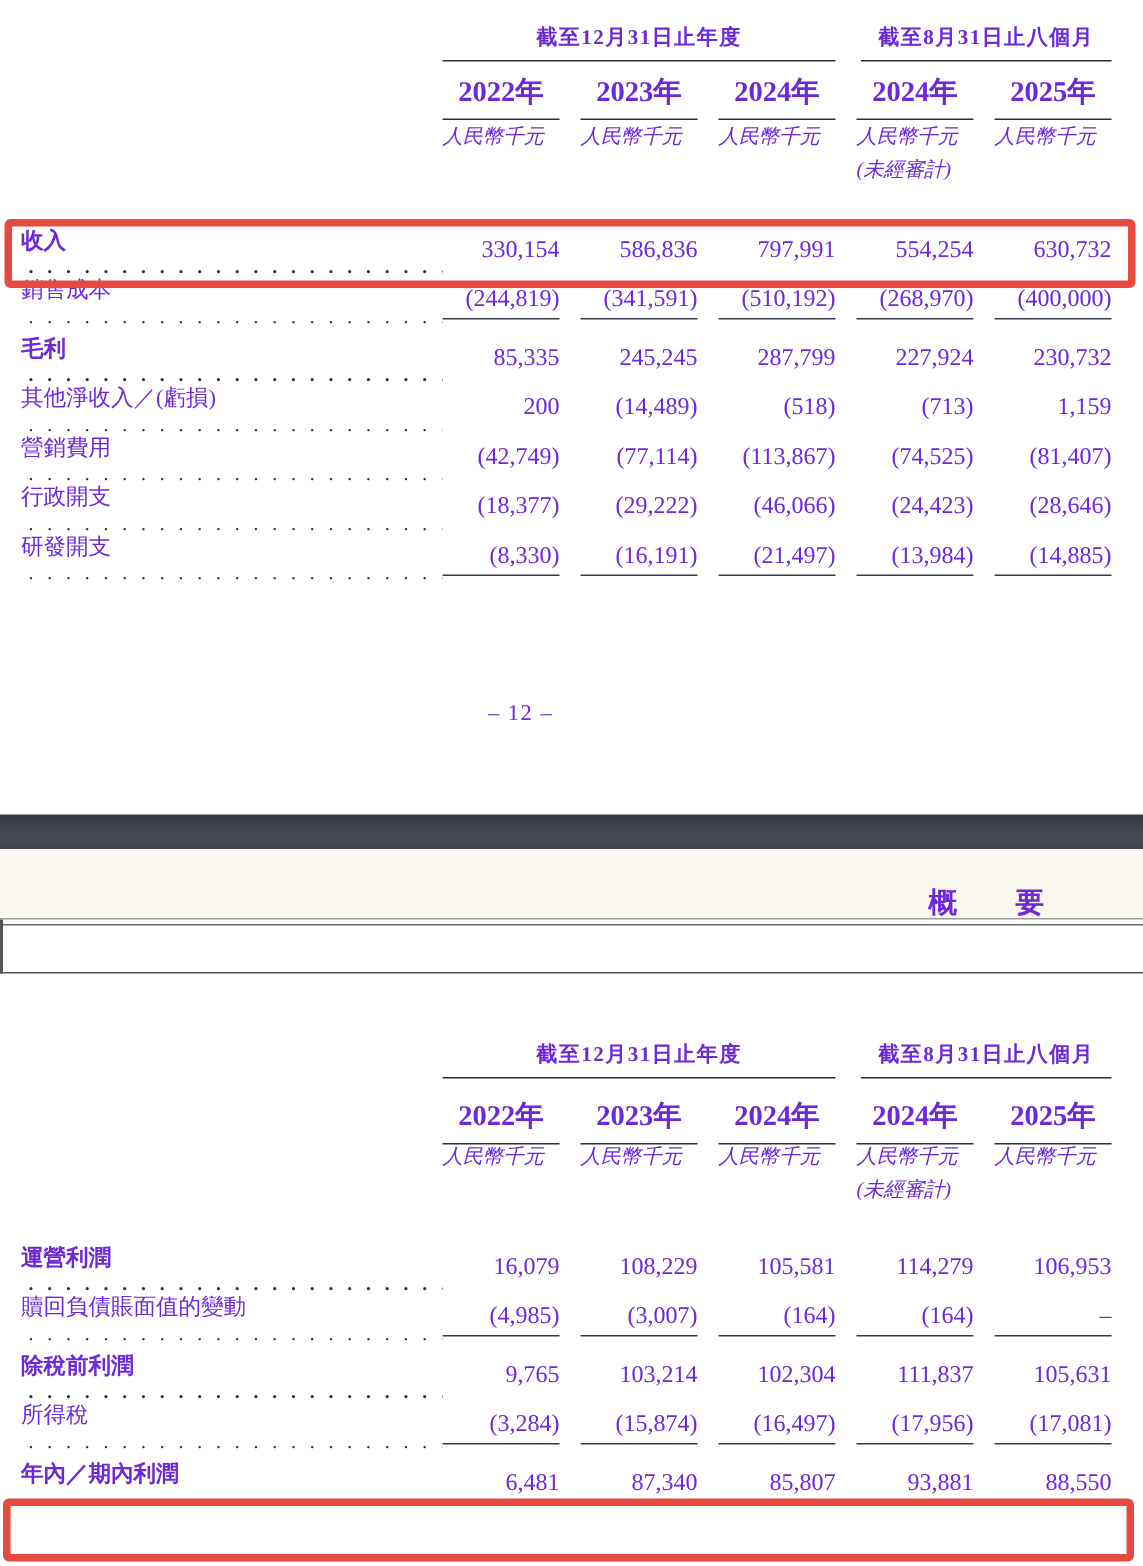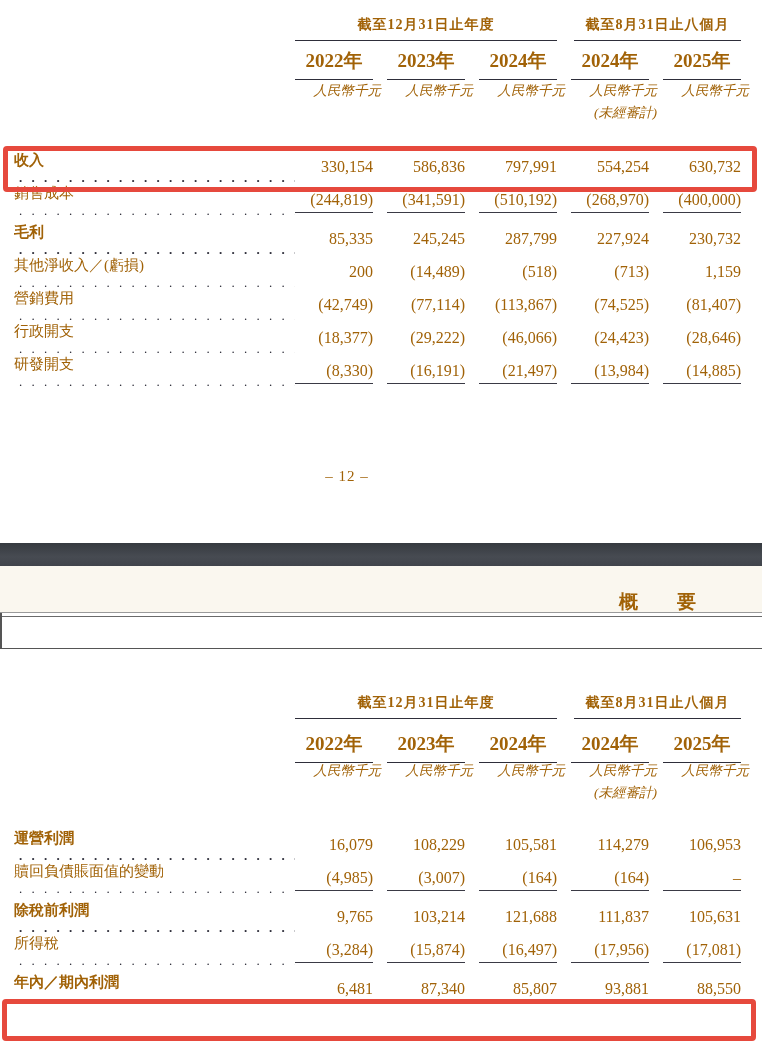--- a/index.html
+++ b/index.html
@@ -1,38 +1,38 @@
 <!DOCTYPE html>
 <html><head>
 <meta charset="utf-8">
 <style>
   html,body{margin:0;padding:0;background:#ffffff;}
   #stage{
     position:relative;width:762px;height:1044px;overflow:hidden;
     background:#ffffff;
     font-family:"Liberation Serif","DejaVu Serif",serif;
-    color:#a16207;
+    color:#6d28d9;
   }
   
   .grid{display:grid;grid-template-columns:281px 92px 92px 92px 92px 92px;width:741px;}
   .abs{position:absolute;}
   
   .group-cell{padding-bottom:5px;}
   .group-line{border-bottom:1.5px solid #2e2e3a;text-align:center;
     font-weight:bold;font-size:14px;letter-spacing:1px;padding-bottom:6px;}
   .g1{grid-column:2/5;}
   .g2{grid-column:5/7;}
   .g2 .group-line{margin-left:3px;}
   .g1 .group-line,.g2 .group-line{margin-right:14px;}
   
   .year-cell{overflow:visible;}
   .year-inner{width:78px;margin-left:auto;margin-right:14px;text-align:center;
     font-weight:bold;font-size:19px;border-bottom:1.5px solid #2e2e3a;padding-bottom:5px;}
   
-  .unit-inner,.note-inner{width:86px;margin-left:auto;margin-right:10px;text-align:right;
+  .unit-inner,.note-inner{width:86px;margin-left:auto;margin-right:10px;text-align:left;
     font-style:italic;font-size:13.5px;white-space:nowrap;}
   
   .trow{height:33px;align-items:center;}
   .trow.rule{margin-bottom:6px;}
   .label-cell{display:flex;align-items:baseline;overflow:hidden;font-size:15px;white-space:nowrap;flex-direction:column;}
   .trow.bold .label-cell{font-weight:bold;}
   .dots{flex:1;overflow:hidden;white-space:nowrap;color:#2e2e3a;font-size:13px;
     letter-spacing:3px;padding-left:5px;}
   .dots::after{content:". . . . . . . . . . . . . . . . . . . . . . . . . . . . . . . . . . . . . . . .";}
   .num-cell{text-align:right;padding-right:14px;}
@@ -297,21 +297,21 @@
     <div class="num-cell"><span class="num">–</span></div>
   </div>
 
   <div class="trow grid bold">
     <div class="label-cell">
       <span class="lbl">除稅前利潤</span>
       <span class="dots"></span>
     </div>
     <div class="num-cell"><span class="num">9,765</span></div>
     <div class="num-cell"><span class="num">103,214</span></div>
-    <div class="num-cell"><span class="num">121,688</span></div>
+    <div class="num-cell"><span class="num">102,304</span></div>
     <div class="num-cell"><span class="num">111,837</span></div>
     <div class="num-cell"><span class="num">105,631</span></div>
   </div>
 
   <div class="trow grid rule">
     <div class="label-cell">
       <span class="lbl">所得稅</span>
       <span class="dots"></span>
     </div>
     <div class="num-cell"><span class="num">(3,284)</span></div>

